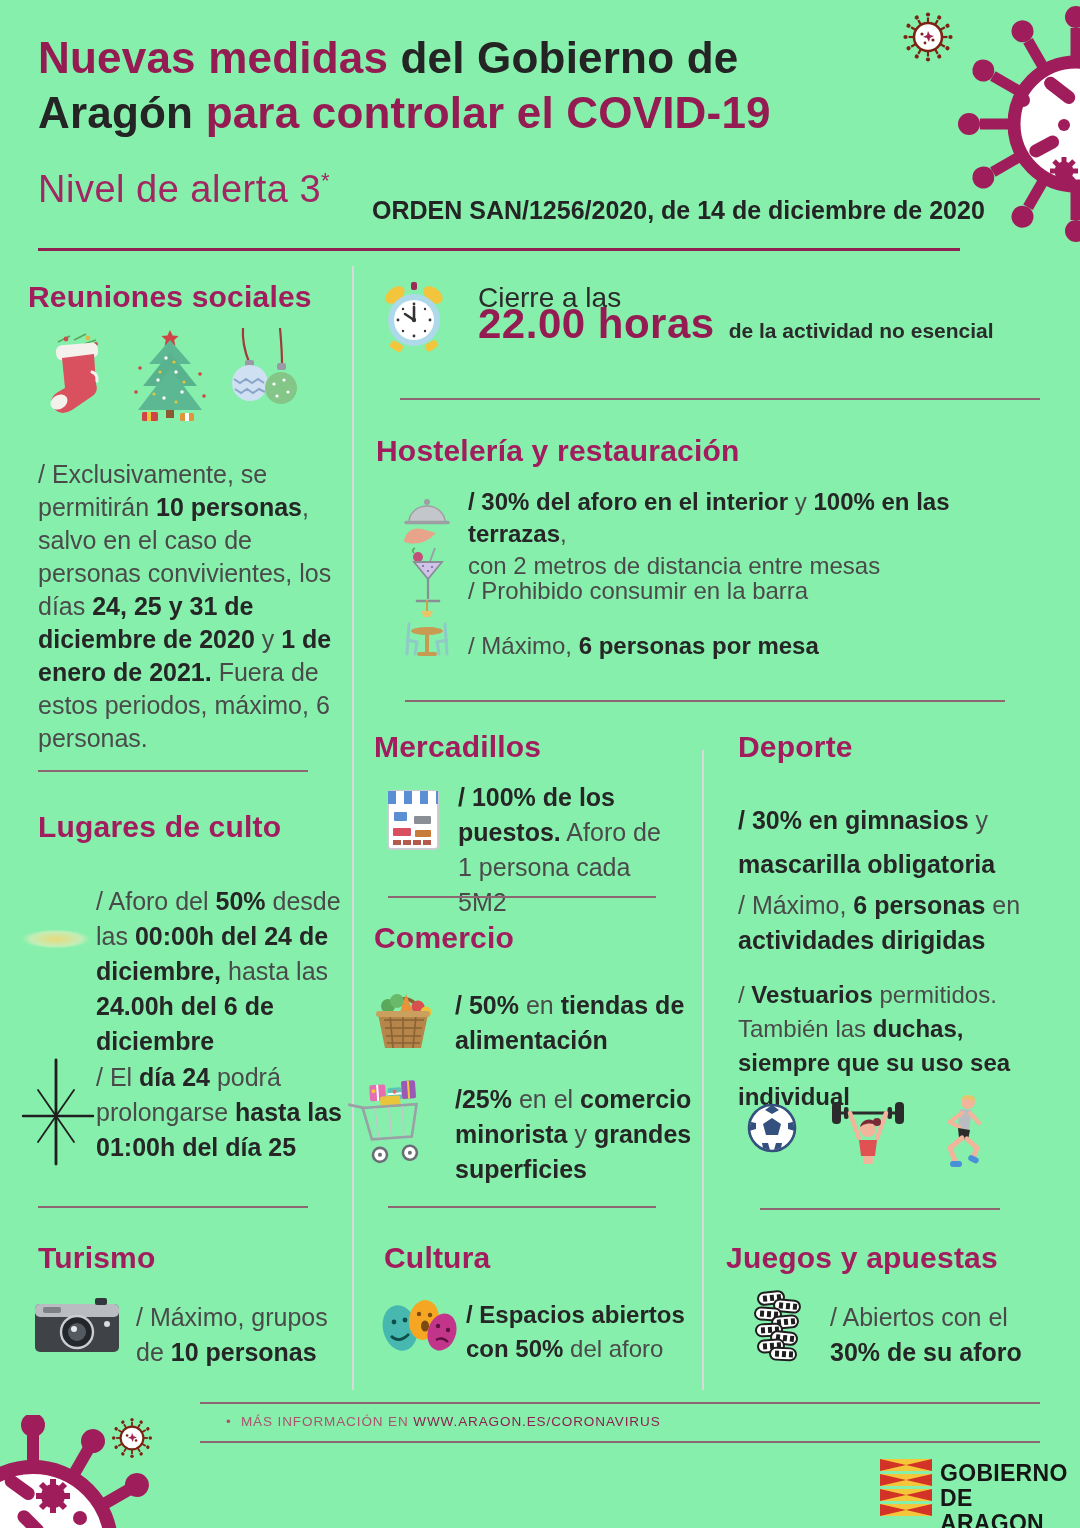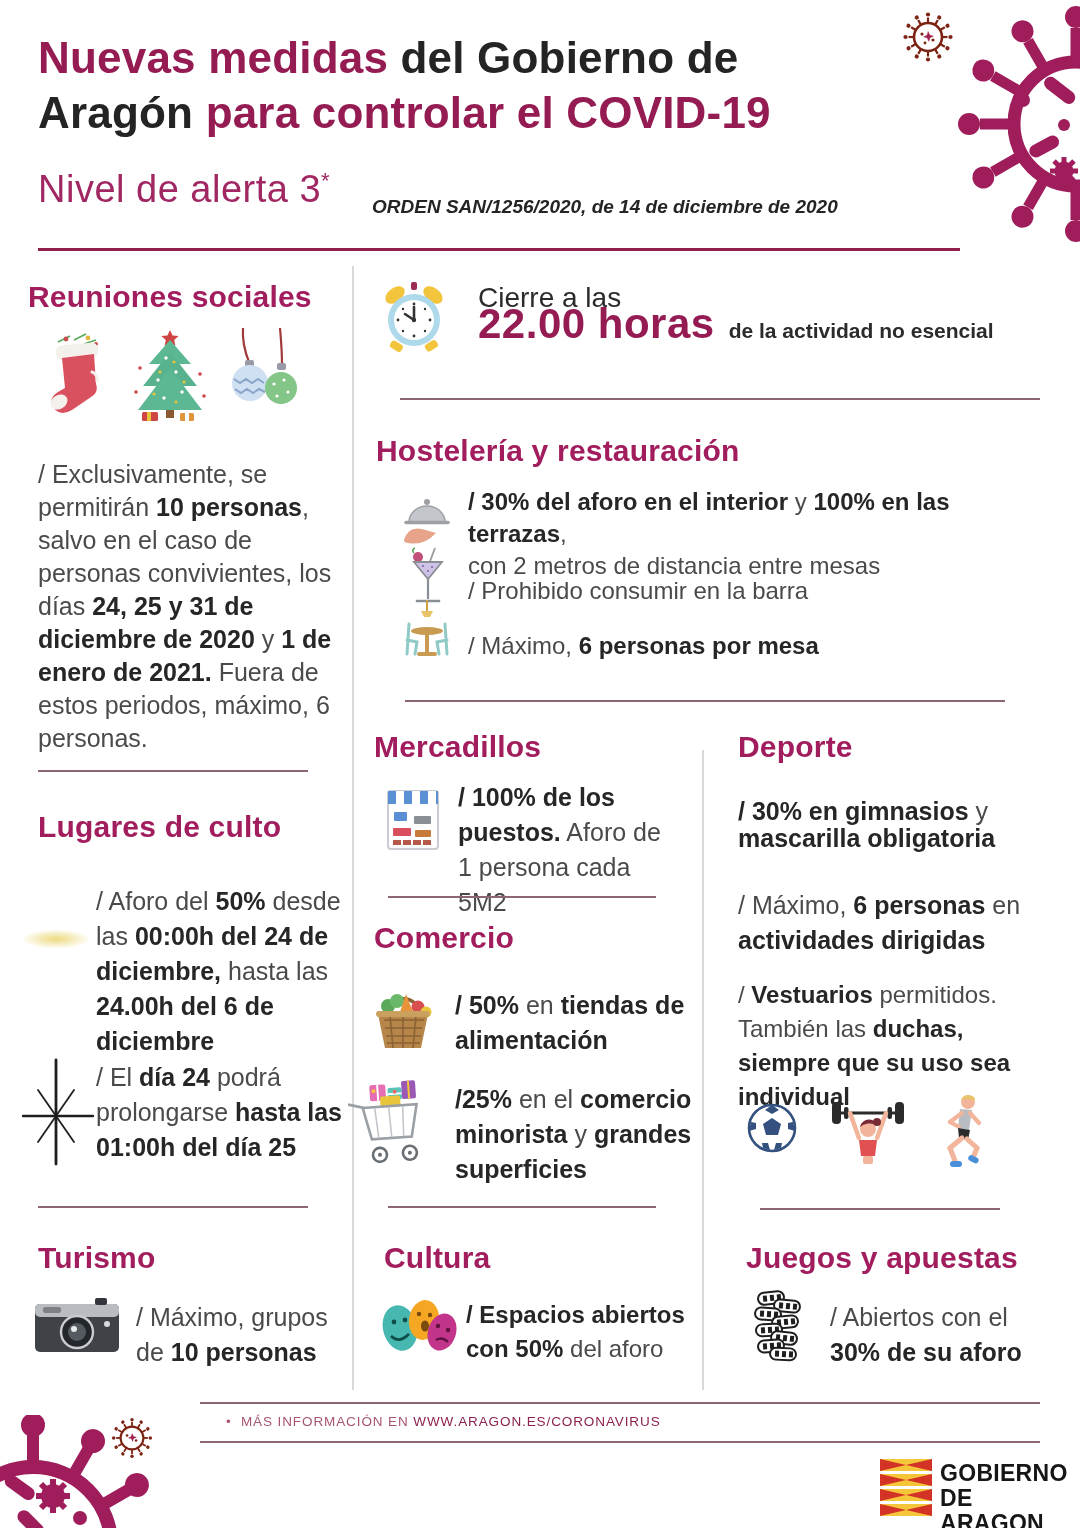--- a/index.html
+++ b/index.html
@@ -1,24 +1,24 @@
 <!DOCTYPE html>
 <html><head>
 <meta charset="utf-8">
 <style>
   *{margin:0;padding:0;box-sizing:border-box}
   html,body{background:#9a9a9a}
-  .page{position:relative;width:1080px;height:1528px;background:#ffffff;overflow:hidden;
+  .page{position:relative;width:1080px;height:1528px;background:#86efac;overflow:hidden;
         font-family:"Liberation Sans",sans-serif;color:#4a4a4a;margin:0 auto}
   .abs{position:absolute}
   .title{font-size:44px;line-height:55px;font-weight:600;color:#242424;letter-spacing:.2px}
   .title .mg{color:#951b53;font-weight:800}
   .alert{font-size:38px;font-weight:400;color:#a12763;letter-spacing:.5px}
   .alert sup{font-size:22px}
-  .order{font-size:19px;font-weight:700;font-style:italic;color:#242424}
+  .order{font-size:25px;font-weight:700;color:#242424}
   .sec-title{font-size:30px;font-weight:800;color:#a11d5e;letter-spacing:.2px}
   .txt{font-size:25px;line-height:33px;color:#4a4a4a}
   .txt24{font-size:24px;line-height:32px;color:#4a4a4a}
   .b{font-weight:700;color:#262626}
   .hr{position:absolute;height:2px;background:#8d6672}
   .hr3{position:absolute;height:3px;background:#8f2050}
   .vr{position:absolute;width:2px;background:#d9d9d9}
   .cierre-lead{font-size:28px;font-weight:400;color:#2b2b2b}
   .cierre-row{display:flex;align-items:baseline;white-space:nowrap}
   .cierre-time{font-size:42px;font-weight:800;color:#951b53;letter-spacing:.5px}
@@ -357,21 +357,21 @@
         <circle cx="30" cy="74" r="2" fill="#6a6f75"></circle>
       <circle cx="60" cy="74" r="7" fill="#fff" stroke="#6a6f75" stroke-width="2.6"></circle>
         <circle cx="60" cy="74" r="2" fill="#6a6f75"></circle>
     </g>
   </svg>
 
   <p class="abs txt" style="left:455px;top:1082px;width:248px;line-height:35px"><span class="b">/25%</span><span> en el </span><span class="b">comercio minorista</span><span> y </span><span class="b">grandes superficies</span></p>
 
   <h2 class="abs sec-title" style="left:738px;top:730px">Deporte</h2>
 
-  <p class="abs txt" style="left:738px;top:798px;width:318px;line-height:27px"><span class="b">/ 30% en gimnasios</span><span> y </span><span class="b">mascarilla obligatoria</span></p>
+  <p class="abs txt" style="left:738px;top:798px;width:318px;line-height:44px"><span class="b">/ 30% en gimnasios</span><span> y </span><span class="b">mascarilla obligatoria</span></p>
 
   <p class="abs txt" style="left:738px;top:888px;width:318px;line-height:35px"><span>/ Máximo, </span><span class="b">6 personas</span><span> en </span><span class="b">actividades dirigidas</span></p>
 
   <p class="abs txt24" style="left:738px;top:978px;width:322px;line-height:34px"><span>/ </span><span class="b">Vestuarios</span><span> permitidos. También las </span><span class="b">duchas, siempre que su uso sea individual</span></p>
 
   <svg class="abs" style="left:746px;top:1102px" width="52" height="52" viewBox="0 0 52 52">
     <circle cx="26" cy="26" r="23" fill="#fff" stroke="#33507e" stroke-width="2.6"></circle>
     <polygon points="26,16 35,22 32,33 20,33 17,22" fill="#33507e"></polygon>
     <g fill="#33507e">
       <path d="M26 3 L33 8 L26 12 L19 8 Z"></path>
@@ -434,21 +434,21 @@
     <ellipse cx="64" cy="40" rx="14" ry="19" fill="#c2358a" transform="rotate(18 64 40)"></ellipse>
     <g fill="#5e1040">
         <circle cx="60" cy="34" r="2.2"></circle>
         <circle cx="70" cy="38" r="2.2"></circle>
       </g>
     <path d="M58 48 Q64 44 70 50" stroke="#5e1040" stroke-width="2.4" fill="none"></path>
   </svg>
 
   <p class="abs txt24" style="left:466px;top:1298px;width:238px;line-height:34px"><span class="b">/ Espacios abiertos con 50%</span><span> del aforo</span></p>
 
-  <h2 class="abs sec-title" style="left:746px;top:1241px">Juegos y apuestas</h2>
+  <h2 class="abs sec-title" style="left:726px;top:1241px">Juegos y apuestas</h2>
 
   <svg class="abs" style="left:750px;top:1290px" width="58" height="76" viewBox="0 0 58 76">
     <defs>
       <g id="chip">
           <rect x="0" y="0" width="26" height="12" rx="6" fill="#fff" stroke="#1e1e1e" stroke-width="2"></rect>
           <rect x="5" y="3" width="4" height="6" fill="#1e1e1e"></rect>
           <rect x="12" y="3" width="4" height="6" fill="#1e1e1e"></rect>
           <rect x="19" y="3" width="4" height="6" fill="#1e1e1e"></rect>
         </g>
     </defs>

